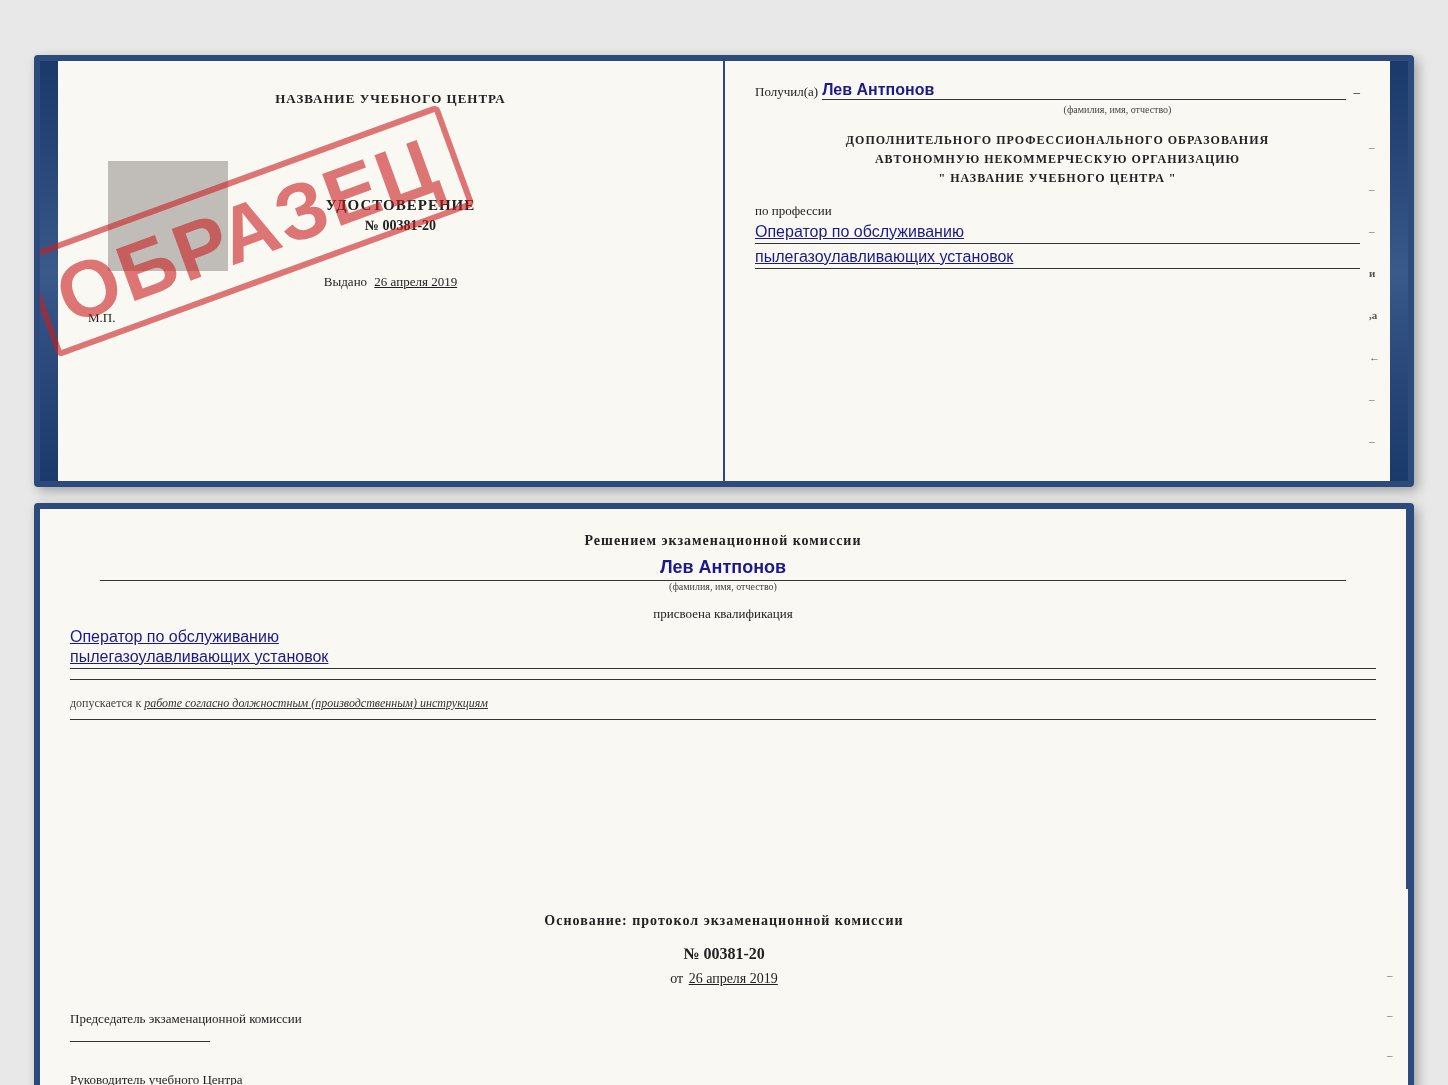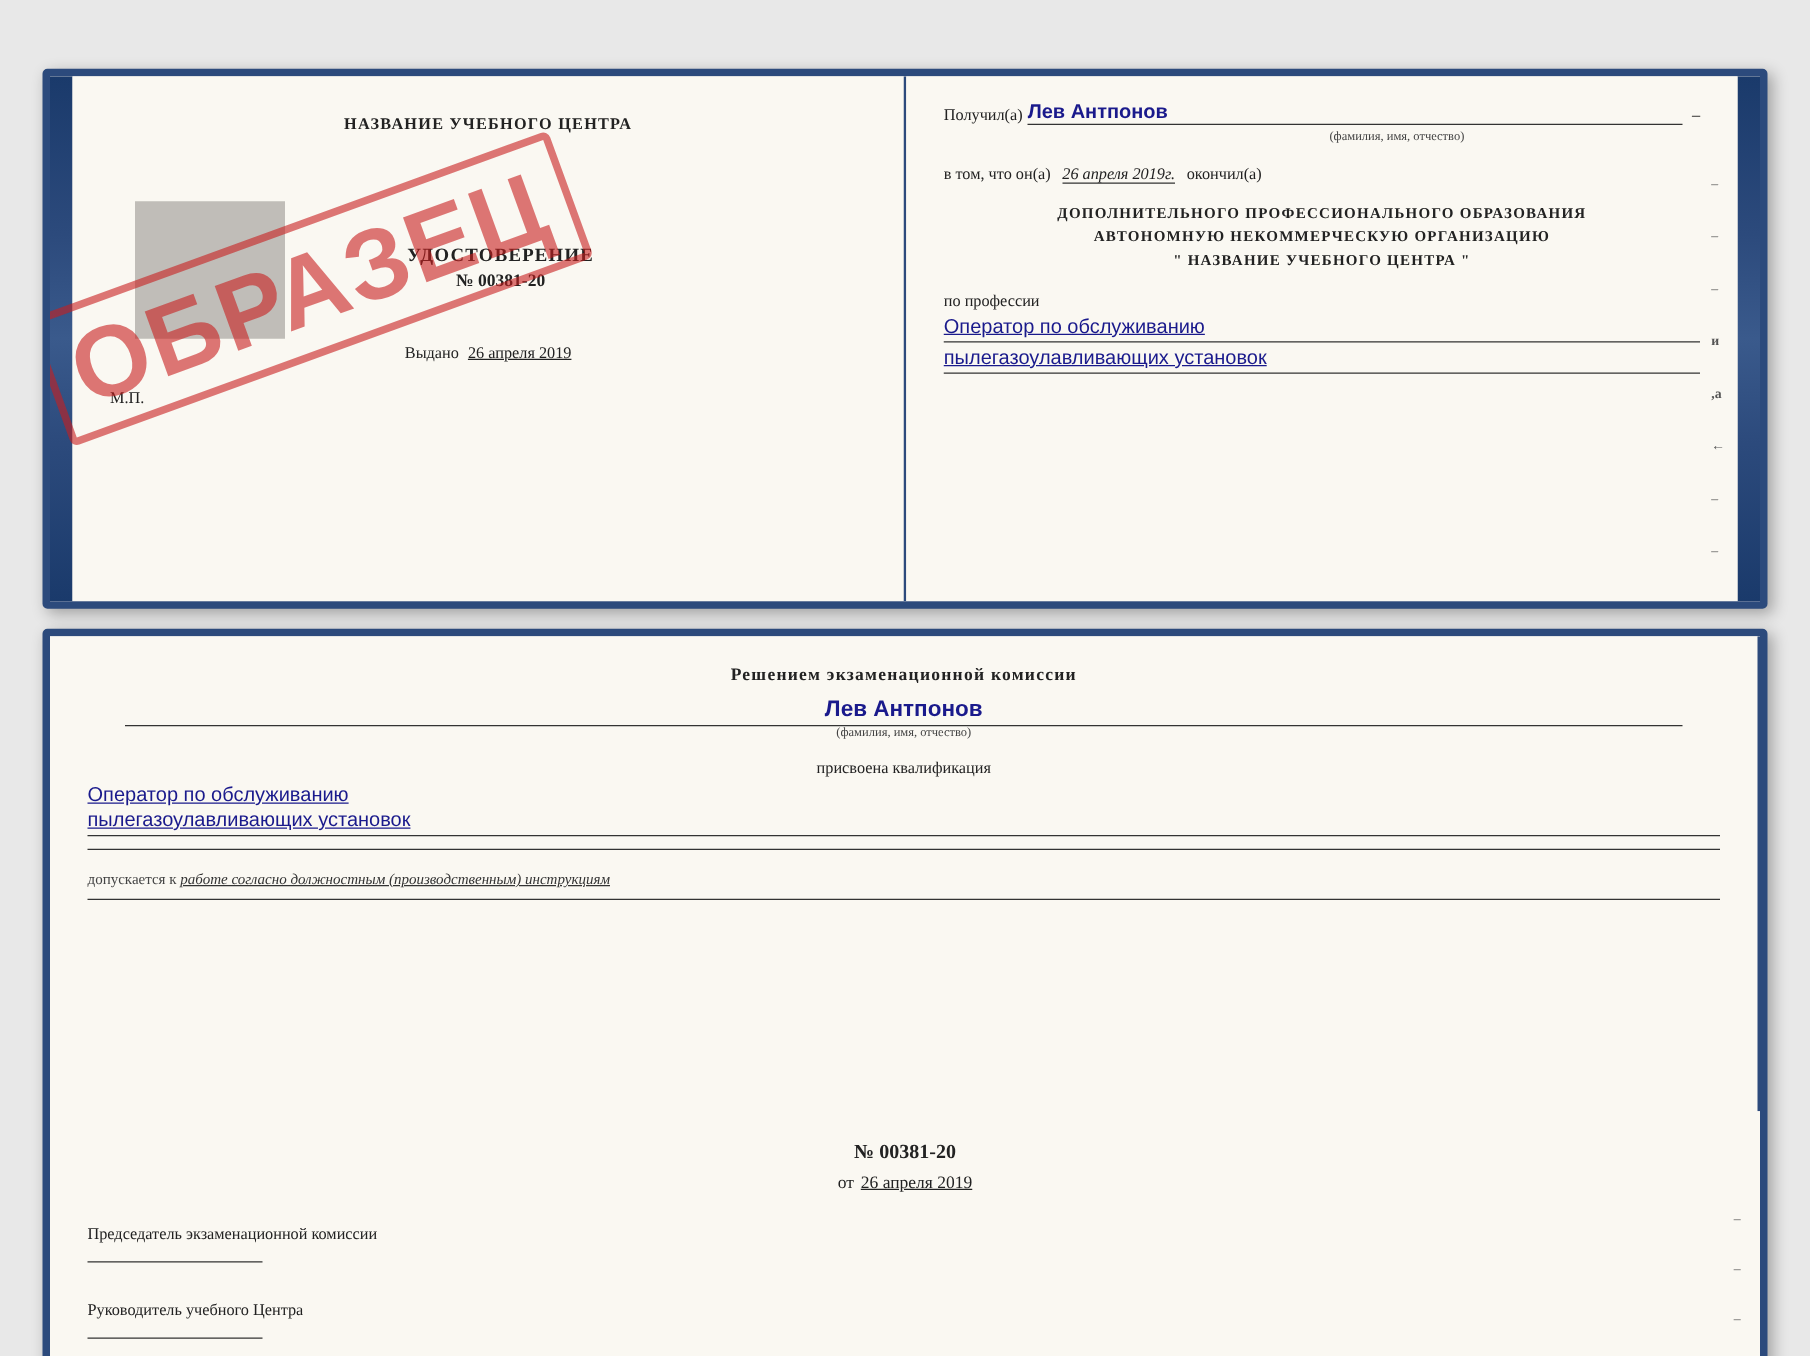--- a/index.html
+++ b/index.html
@@ -386,25 +386,20 @@
 
     <div class="page-right">
 
       <div class="received-line">
         <span class="received-label">Получил(а)</span>
         <span class="received-name">Лев Антпонов</span>
         <span style="margin-left:8px; font-size:13px;">–</span>
       </div>
       <div class="fio-hint">(фамилия, имя, отчество)</div>
 
-      <div class="completed-line">
-        <span>в том, что он(а)</span>
-        <span class="completed-date">26 апреля 2019г.</span>
-        <span>окончил(а)</span>
-      </div>
 
       <div class="org-block">
         <div>ДОПОЛНИТЕЛЬНОГО ПРОФЕССИОНАЛЬНОГО ОБРАЗОВАНИЯ</div>
         <div>АВТОНОМНУЮ НЕКОММЕРЧЕСКУЮ ОРГАНИЗАЦИЮ</div>
         <div>"  НАЗВАНИЕ УЧЕБНОГО ЦЕНТРА  "</div>
       </div>
 
       <div class="profession-label">по профессии</div>
       <span class="profession-value">Оператор по обслуживанию</span>
       <span class="profession-value">пылегазоулавливающих установок</span>
@@ -442,20 +437,21 @@
       <span class="qual-underline"></span>
 
       <div class="admitted-text">
         <span>допускается к</span>
         <span class="admitted-value">работе согласно должностным (производственным) инструкциям</span>
       </div>
       <span class="qual-underline" style="margin-top:8px;"></span>
     </div>
 
     <div class="qual-page-right" style="position:relative;">
+      <div class="basis-text">Основание: протокол экзаменационной комиссии</div>
 
       <div class="protocol-number">№ 00381-20</div>
 
       <div class="protocol-date">
         <span>от</span>
         <span style="margin-left:2px; text-decoration:underline;">26 апреля 2019</span>
       </div>
 
       <div class="signature-block">
         <div class="signature-label">Председатель экзаменационной комиссии</div>

